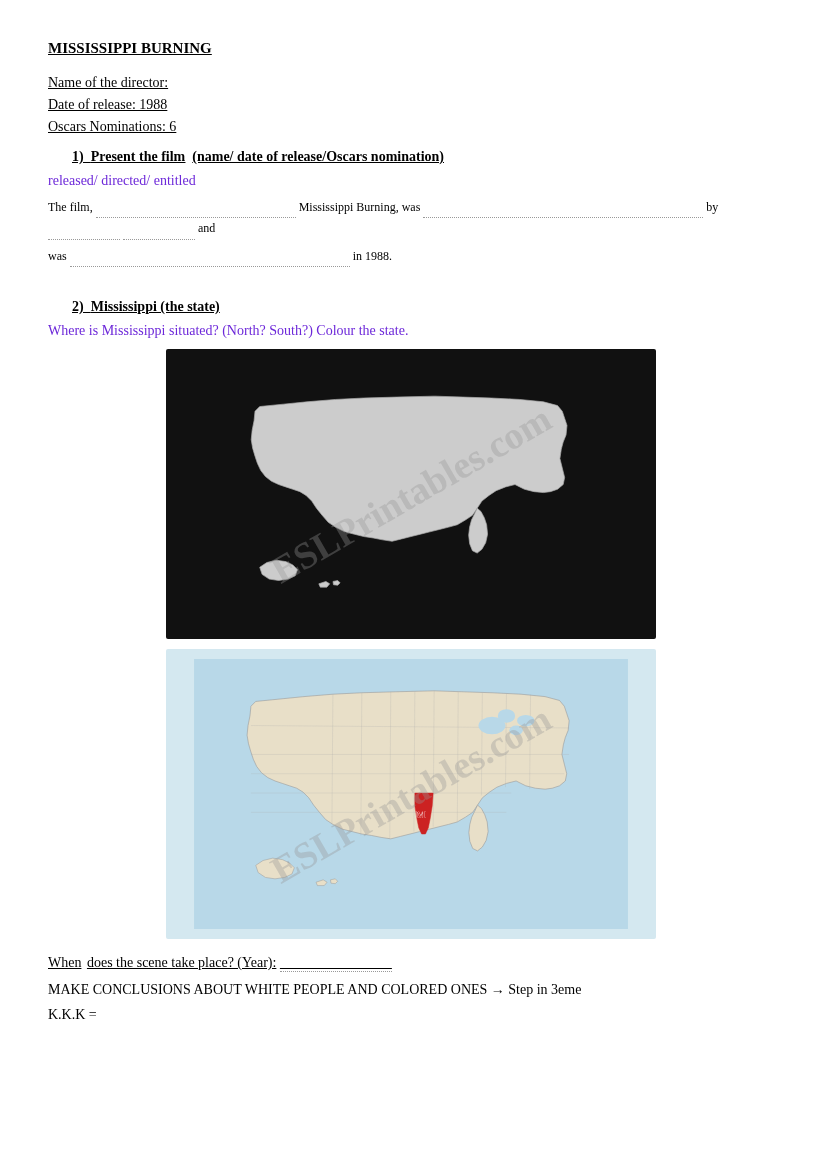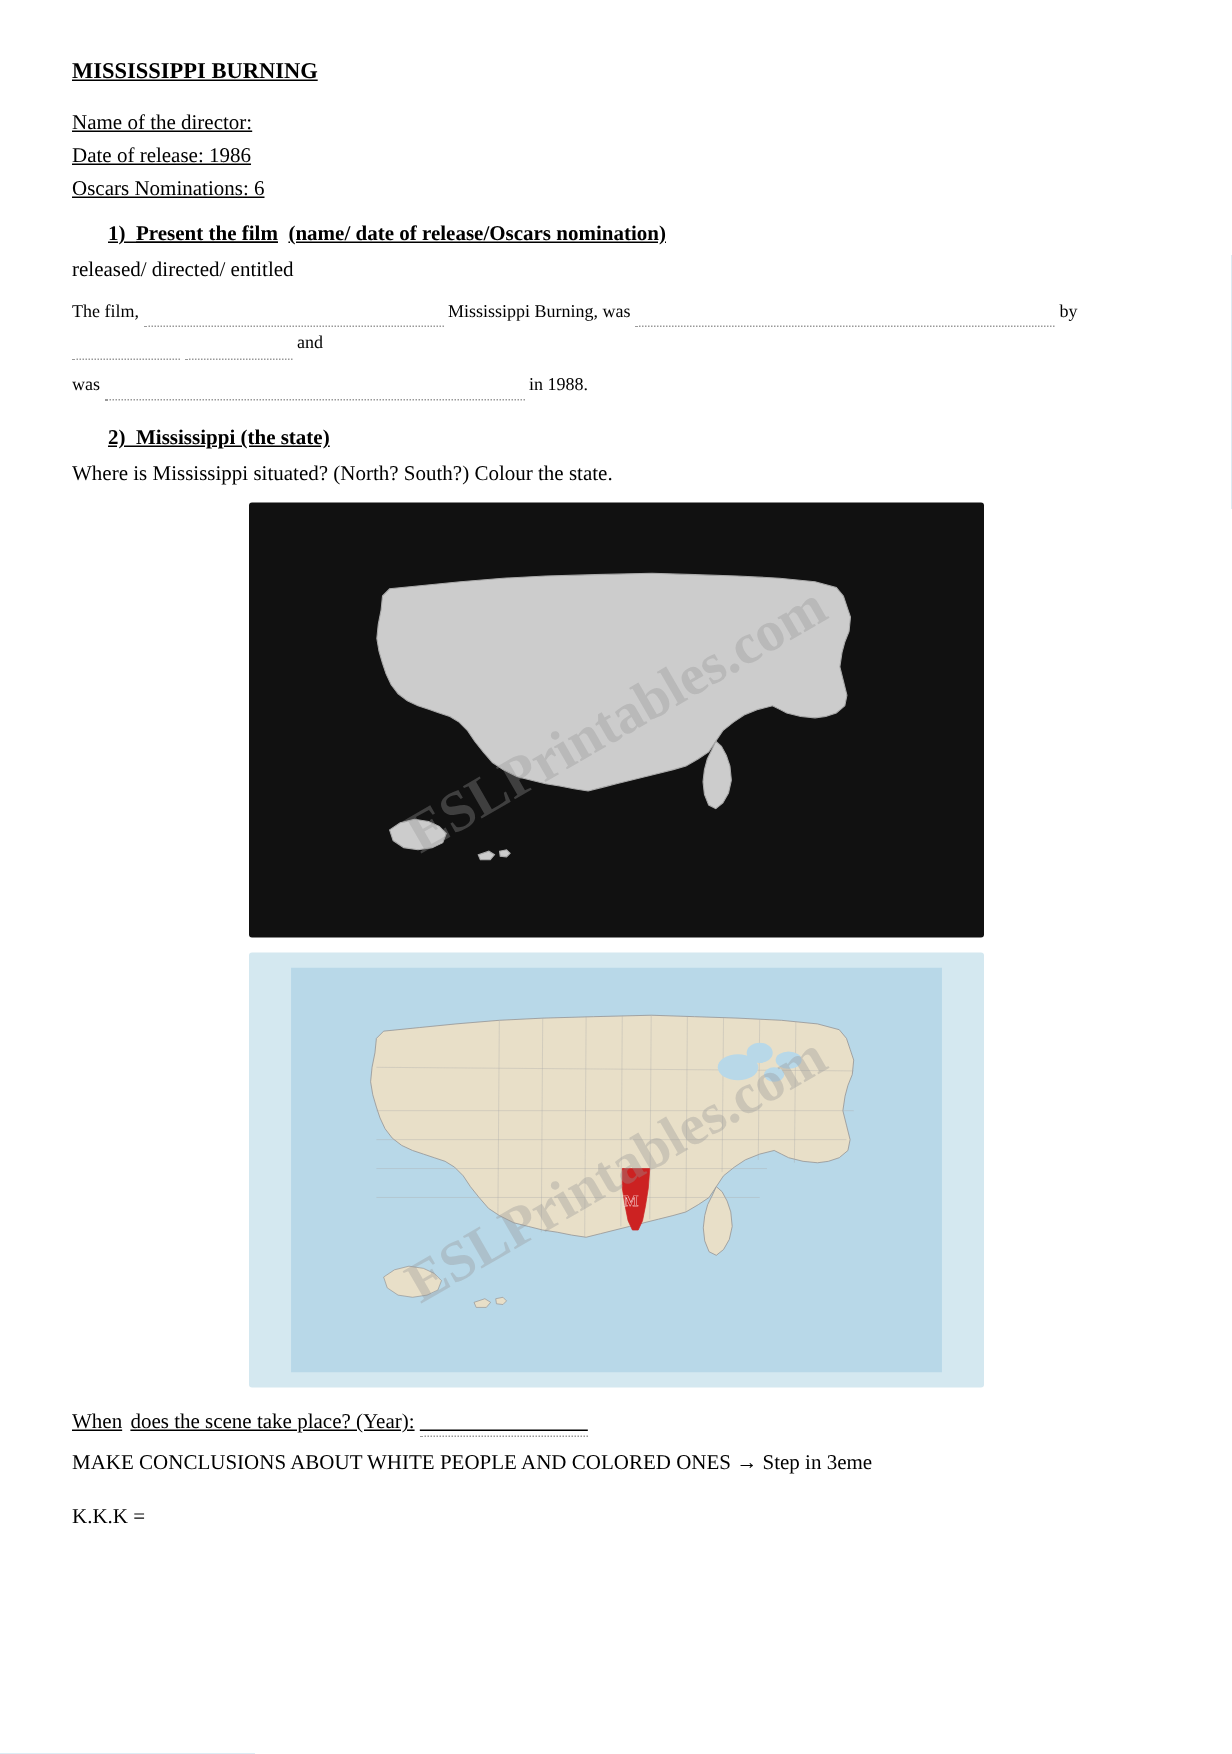--- a/index.html
+++ b/index.html
@@ -29,21 +29,21 @@
       font-size: 14px;
     }
     .section-header span {
       font-weight: bold;
       text-decoration: underline;
       text-align: right;
     }
     .hint-line {
       font-size: 14px;
       margin-bottom: 8px;
-      color: #000000;
+      color: #6d28d9;
     }
     .fill-line {
       font-size: 12px;
       margin-bottom: 6px;
       line-height: 1.7;
     }
     .dots {
       display: inline-block;
       border-bottom: 1px dotted #999;
       min-width: 120px;
@@ -113,57 +113,57 @@
     }
     .look-header {
       font-weight: bold;
       text-decoration: underline;
       font-size: 14px;
       margin-bottom: 8px;
       margin-top: 10px;
     }
     .conclusion-line {
       font-size: 14px;
-      margin-bottom: 20px;
+      margin-bottom: 9px;
     }
     .kkk-line {
       font-size: 14px;
     }
     .section-number {
       font-weight: bold;
       text-decoration: underline;
     }
     .indent { margin-left: 24px; }
   </style>
 </head>
 <body>
 
 <div class="page-title">MISSISSIPPI BURNING</div>
 
 <div class="info-line">Name of the director:</div>
-<div class="info-line">Date of release: 1986</div>
+<div class="info-line">Date of release: 1988</div>
 <div class="info-line">Oscars Nominations: 6</div>
 
 <div class="section-header indent">
   <span>1) &nbsp;<span>Present the film</span></span>
   &nbsp;<span>(name/ date of release/Oscars nomination)</span>
 </div>
 
 <div class="hint-line">released/ directed/ entitled</div>
 
 <div class="fill-line">
   <span>The film, </span><span class="dots dots-lg">&nbsp;&nbsp;&nbsp;&nbsp;&nbsp;&nbsp;&nbsp;&nbsp;&nbsp;&nbsp;&nbsp;&nbsp;&nbsp;&nbsp;&nbsp;&nbsp;&nbsp;&nbsp;&nbsp;&nbsp;&nbsp;&nbsp;&nbsp;&nbsp;&nbsp;&nbsp;&nbsp;&nbsp;&nbsp;&nbsp;&nbsp;&nbsp;&nbsp;&nbsp;&nbsp;&nbsp;&nbsp;&nbsp;&nbsp;&nbsp;&nbsp;&nbsp;&nbsp;&nbsp;&nbsp;&nbsp;&nbsp;&nbsp;&nbsp;</span>
   <span>Mississippi Burning, was</span> <span class="dots dots-xl">&nbsp;&nbsp;&nbsp;&nbsp;&nbsp;&nbsp;&nbsp;&nbsp;&nbsp;&nbsp;&nbsp;&nbsp;&nbsp;&nbsp;&nbsp;&nbsp;&nbsp;&nbsp;&nbsp;&nbsp;&nbsp;&nbsp;&nbsp;&nbsp;&nbsp;&nbsp;&nbsp;&nbsp;&nbsp;&nbsp;&nbsp;&nbsp;&nbsp;&nbsp;&nbsp;&nbsp;&nbsp;&nbsp;&nbsp;&nbsp;&nbsp;&nbsp;&nbsp;&nbsp;&nbsp;&nbsp;&nbsp;&nbsp;&nbsp;&nbsp;&nbsp;&nbsp;&nbsp;&nbsp;&nbsp;&nbsp;&nbsp;&nbsp;&nbsp;&nbsp;&nbsp;&nbsp;&nbsp;&nbsp;&nbsp;&nbsp;&nbsp;&nbsp;&nbsp;&nbsp;&nbsp;&nbsp;</span>
   <span>by</span> <span class="dots dots-sm">&nbsp;&nbsp;&nbsp;&nbsp;&nbsp;&nbsp;&nbsp;&nbsp;&nbsp;&nbsp;&nbsp;&nbsp;&nbsp;&nbsp;&nbsp;&nbsp;&nbsp;&nbsp;&nbsp;&nbsp;&nbsp;&nbsp;&nbsp;&nbsp;</span> <span class="dots dots-sm">&nbsp;&nbsp;&nbsp;&nbsp;&nbsp;&nbsp;&nbsp;&nbsp;&nbsp;&nbsp;&nbsp;&nbsp;&nbsp;&nbsp;&nbsp;&nbsp;&nbsp;&nbsp;&nbsp;&nbsp;&nbsp;&nbsp;&nbsp;&nbsp;</span> <span>and</span>
 </div>
 <div class="fill-line">
   <span>was</span> <span class="dots dots-xl">&nbsp;&nbsp;&nbsp;&nbsp;&nbsp;&nbsp;&nbsp;&nbsp;&nbsp;&nbsp;&nbsp;&nbsp;&nbsp;&nbsp;&nbsp;&nbsp;&nbsp;&nbsp;&nbsp;&nbsp;&nbsp;&nbsp;&nbsp;&nbsp;&nbsp;&nbsp;&nbsp;&nbsp;&nbsp;&nbsp;&nbsp;&nbsp;&nbsp;&nbsp;&nbsp;&nbsp;&nbsp;&nbsp;&nbsp;&nbsp;&nbsp;&nbsp;&nbsp;&nbsp;&nbsp;&nbsp;&nbsp;&nbsp;&nbsp;&nbsp;&nbsp;&nbsp;&nbsp;&nbsp;&nbsp;&nbsp;&nbsp;&nbsp;&nbsp;&nbsp;&nbsp;&nbsp;&nbsp;&nbsp;&nbsp;&nbsp;&nbsp;&nbsp;&nbsp;&nbsp;&nbsp;&nbsp;&nbsp;&nbsp;&nbsp;&nbsp;&nbsp;&nbsp;&nbsp;&nbsp;&nbsp;&nbsp;&nbsp;&nbsp;&nbsp;&nbsp;</span> <span>in 1988.</span>
 </div>
 
-<div class="section-header indent" style="margin-top:18px;">
+<div class="section-header indent" style="margin-top:32px;">
   <span class="section-number">2) &nbsp;</span><span class="section-number">Mississippi (the state)</span>
 </div>
 
 <div class="hint-line">Where is Mississippi situated? (North? South?) Colour the state.</div>
 
 <div class="map-container">
 
   <div class="map-black-bg">
     <svg class="usa-map-white" viewBox="0 0 900 550" xmlns="http://www.w3.org/2000/svg">
 

